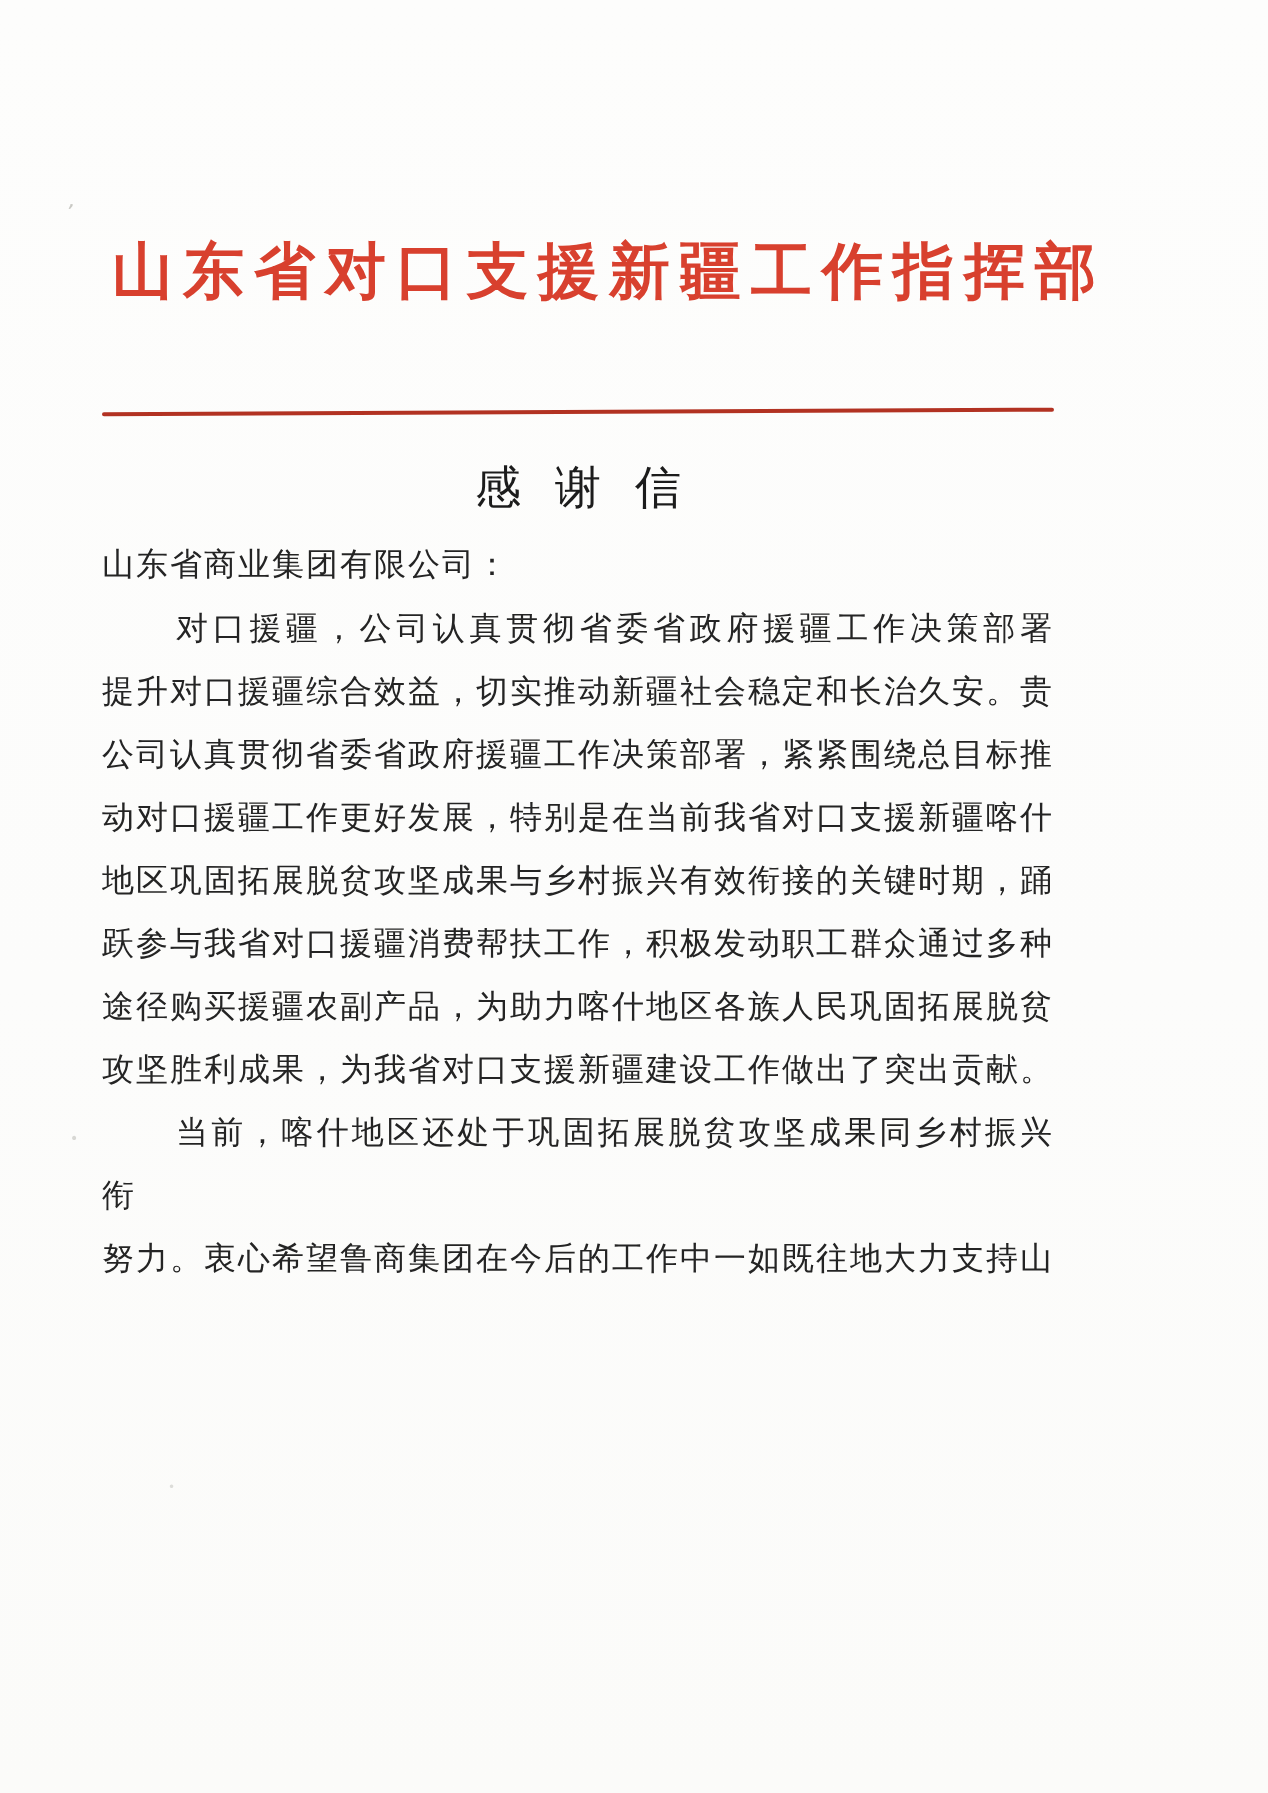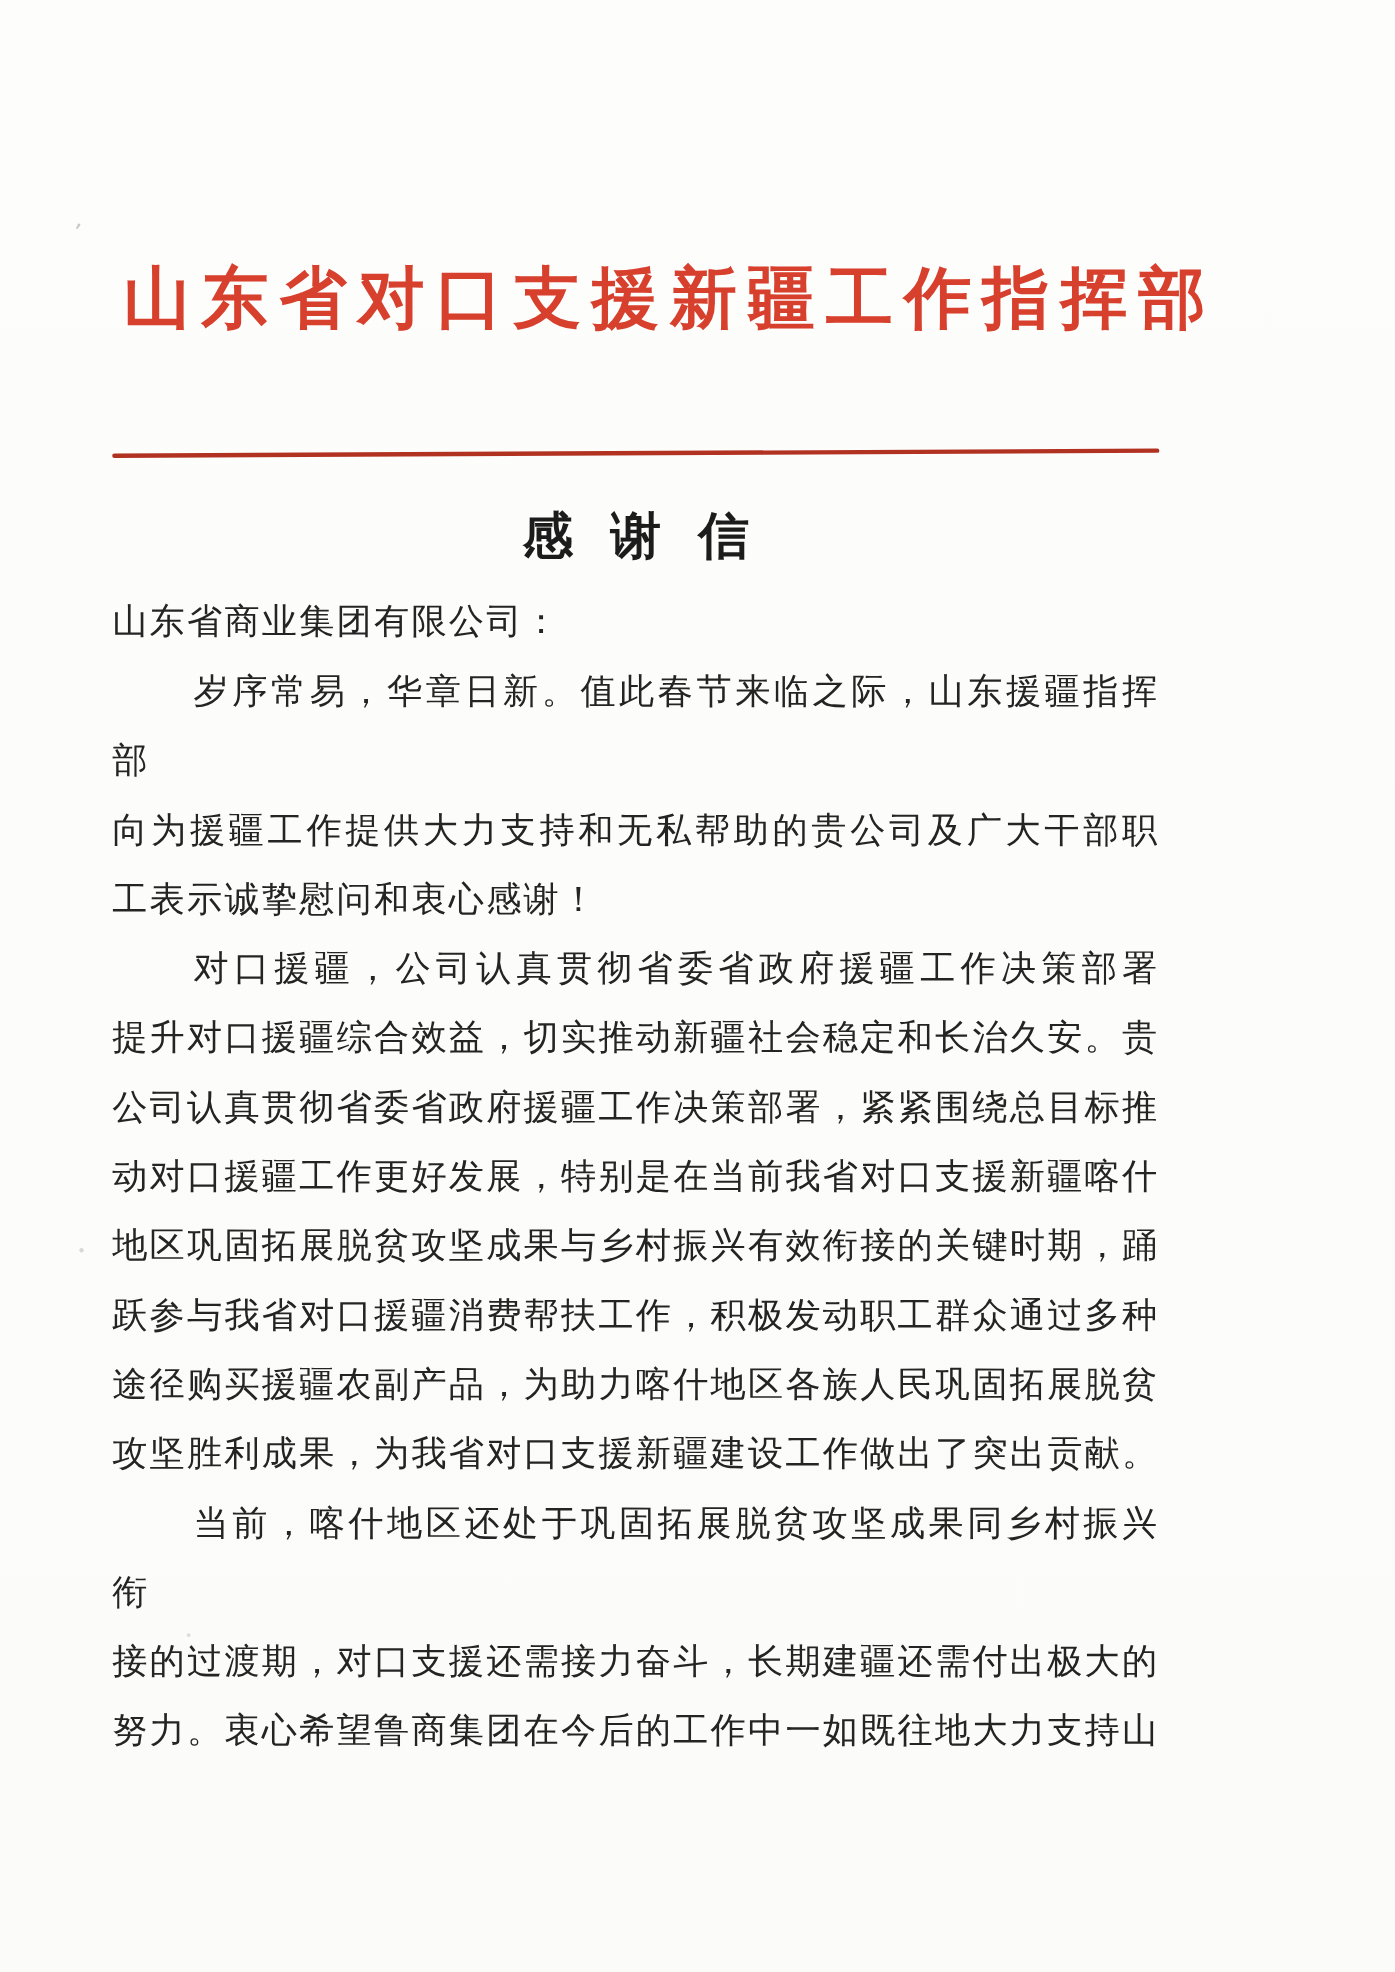--- a/index.html
+++ b/index.html
@@ -36,21 +36,21 @@
     margin-top: 104px;
     height: 4px;
     width: 952px;
     background: #b23222;
     transform: rotate(-0.28deg);
     border-radius: 2px;
   }
   .doc-title {
     margin-top: 46px;
     text-align: center;
-    font-weight: 700;
+    font-weight: 400;
     font-size: 46px;
     line-height: 1.2;
     letter-spacing: 34px;
     text-indent: 34px; 
     color: #1c1c1c;
   }
   .body-block {
     margin-top: 20px;
     font-size: 32px;
     letter-spacing: 2px;
@@ -97,35 +97,29 @@
 
     <div class="red-rule"></div>
 
     <div class="doc-title">感谢信</div>
 
     <div class="body-block">
       <div class="salutation">山东省商业集团有限公司：</div>
 
       <div>
           <div class="paragraph">
-            <div class="line indent fill">岁序常易，华章日新。值此春节来临之际，山东援疆指挥部</div>
-            <div class="line fill">向为援疆工作提供大力支持和无私帮助的贵公司及广大干部职</div>
-            <div class="line">工表示诚挚慰问和衷心感谢！</div>
-          </div>
-          <div class="paragraph">
             <div class="line indent fill">对口援疆，公司认真贯彻省委省政府援疆工作决策部署</div>
             <div class="line fill">提升对口援疆综合效益，切实推动新疆社会稳定和长治久安。贵</div>
             <div class="line fill">公司认真贯彻省委省政府援疆工作决策部署，紧紧围绕总目标推</div>
             <div class="line fill">动对口援疆工作更好发展，特别是在当前我省对口支援新疆喀什</div>
             <div class="line fill">地区巩固拓展脱贫攻坚成果与乡村振兴有效衔接的关键时期，踊</div>
             <div class="line fill">跃参与我省对口援疆消费帮扶工作，积极发动职工群众通过多种</div>
             <div class="line fill">途径购买援疆农副产品，为助力喀什地区各族人民巩固拓展脱贫</div>
             <div class="line fill">攻坚胜利成果，为我省对口支援新疆建设工作做出了突出贡献。</div>
           </div>
           <div class="paragraph">
             <div class="line indent fill">当前，喀什地区还处于巩固拓展脱贫攻坚成果同乡村振兴衔</div>
-            <div class="line fill">接的过渡期，对口支援还需接力奋斗，长期建疆还需付出极大的</div>
             <div class="line fill">努力。衷心希望鲁商集团在今后的工作中一如既往地大力支持山</div>
           </div>
         </div>
     </div>
   </div>
 </div>
 
 </body></html>

